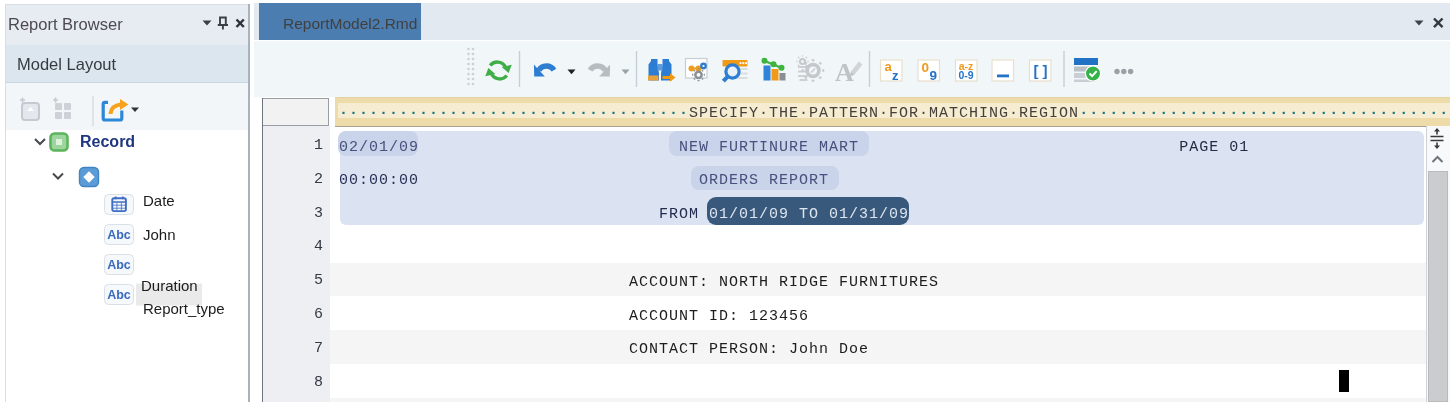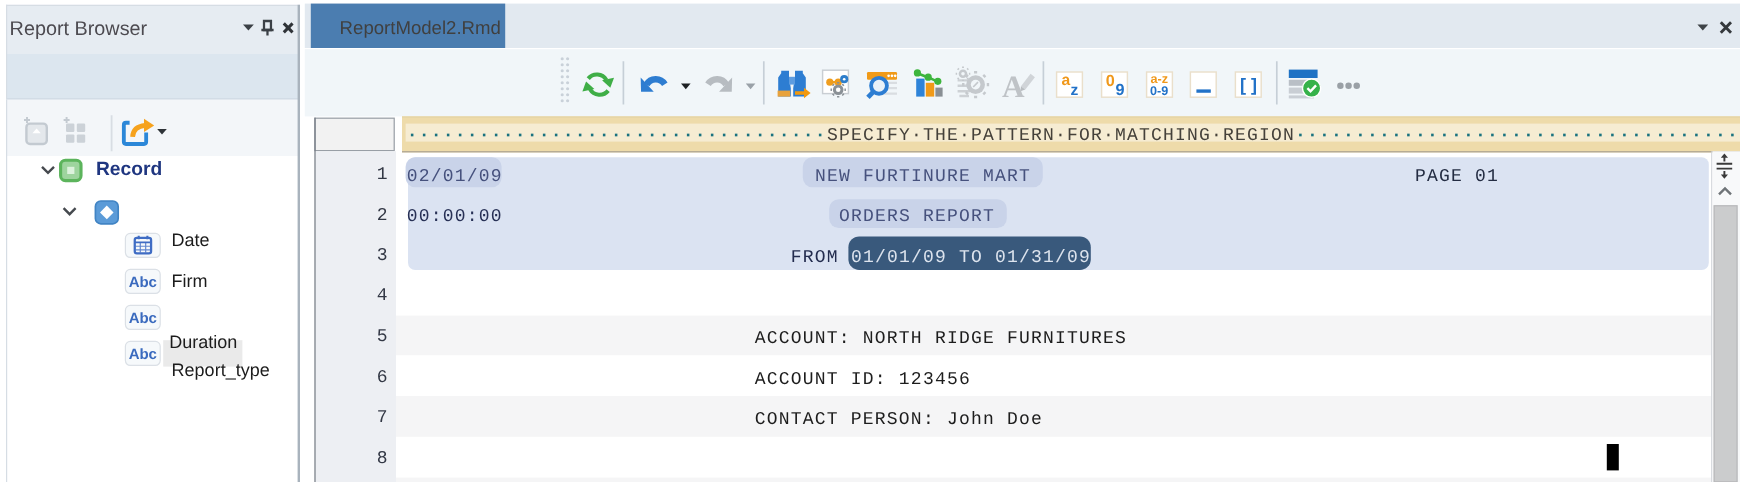--- a/index.html
+++ b/index.html
@@ -21,20 +21,21 @@
     <path d="M21 3.5 L26.8 3.5 L26.8 11 L21 11 Z"></path>
     <path d="M18.8 11 L29 11" stroke-width="2"></path>
     <path d="M23.9 11 L23.9 15.5"></path>
   </g>
   <g stroke="#2f3338" stroke-width="2.5">
     <path d="M37.5 5.5 L44.8 13"></path>
         <path d="M44.8 5.5 L37.5 13"></path>
   </g>
 </svg>
 <div class="abs" style="left:5px;top:45px;width:245px;height:38px;background:#dce6ef;border-left:1px solid #d6dde4;border-bottom:1px solid #ccd6e0;"></div>
+<div class="abs" style="left:17px;top:45px;width:200px;height:38px;display:flex;align-items:center;font-size:16.5px;color:#363b41;">Model Layout</div>
 <div class="abs" style="left:5px;top:83px;width:245px;height:47px;background:#f3f6f9;border-left:1px solid #d6dde4;"></div>
 <div class="abs" style="left:5px;top:130px;width:245px;height:272px;background:#ffffff;border-left:1px solid #d6dde4;"></div>
 
 <svg class="abs" style="left:14px;top:94px;" width="130" height="34" viewBox="0 0 130 34">
 
   <rect x="8" y="9" width="17" height="17" rx="3" fill="#e4e8ec" stroke="#c3cad1" stroke-width="2"></rect>
   <path d="M6 6 h5 M8.5 3.5 v5" stroke="#c3cad1" stroke-width="1.6"></path>
   <path d="M16.5 13 l3.5 4 h-7 Z" fill="#fff"></path>
 
   <g fill="#ccd2d8">
@@ -79,21 +80,21 @@
 
   <rect x="74.5" y="124.5" width="29" height="20" rx="4" fill="#f6f9fb" stroke="#dbe0e6" stroke-width="1"></rect>
   <text x="89" y="139" text-anchor="middle" font-family="Liberation Sans" font-size="12.5" font-weight="bold" fill="#3a6abe">Abc</text>
 
   <rect x="106" y="153.5" width="66" height="22" fill="#eaeaea"></rect>
   <rect x="74.5" y="154.5" width="29" height="20" rx="4" fill="#f6f9fb" stroke="#dbe0e6" stroke-width="1"></rect>
   <text x="89" y="169" text-anchor="middle" font-family="Liberation Sans" font-size="12.5" font-weight="bold" fill="#3a6abe">Abc</text>
 </svg>
 <div class="abs" style="left:80px;top:131px;width:160px;height:22px;display:flex;align-items:center;font-size:16px;font-weight:bold;color:#1f3680;">Record</div>
 <div class="abs" style="left:143px;top:189px;width:160px;height:22px;display:flex;align-items:center;font-size:15px;color:#1c1c1c;">Date</div>
-<div class="abs" style="left:143px;top:223.7px;width:160px;height:22px;display:flex;align-items:center;font-size:15px;color:#1c1c1c;">Firm</div>
+<div class="abs" style="left:143px;top:223.7px;width:160px;height:22px;display:flex;align-items:center;font-size:15px;color:#1c1c1c;">John</div>
 <div class="abs" style="left:143px;top:253.5px;width:160px;height:22px;display:flex;align-items:center;font-size:15px;color:#1c1c1c;margin-top:44px;">Report_type</div>
 <div class="abs" style="left:141px;top:274px;width:160px;height:22px;display:flex;align-items:center;font-size:15px;color:#1c1c1c;">Duration</div>
 
 <div class="abs" style="left:248.2px;top:4px;width:1.8px;height:398px;background:#a9b3bd;"></div>
 
 <div class="abs" style="left:254px;top:3px;width:1196px;height:37px;background:#e2e9f0;"></div>
 <div class="abs" style="left:259px;top:2.5px;width:162px;height:37.5px;background:#4b7db0;"></div>
 <div class="abs" style="left:267px;top:5px;width:154px;height:37px;display:flex;align-items:center;font-size:15.5px;color:#404040;margin-left:16px;">ReportModel2.Rmd</div>
 <svg class="abs" style="left:1410px;top:14px;" width="40" height="18" viewBox="0 0 40 18">
   <path d="M4.5 6.5 L13.5 6.5 L9 11.5 Z" fill="#3f4448"></path>

